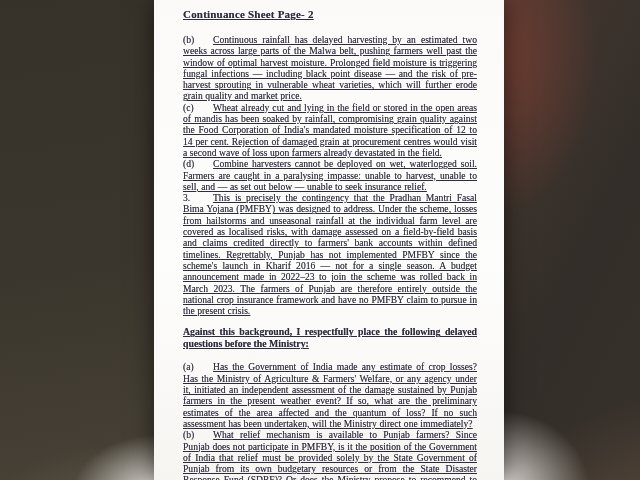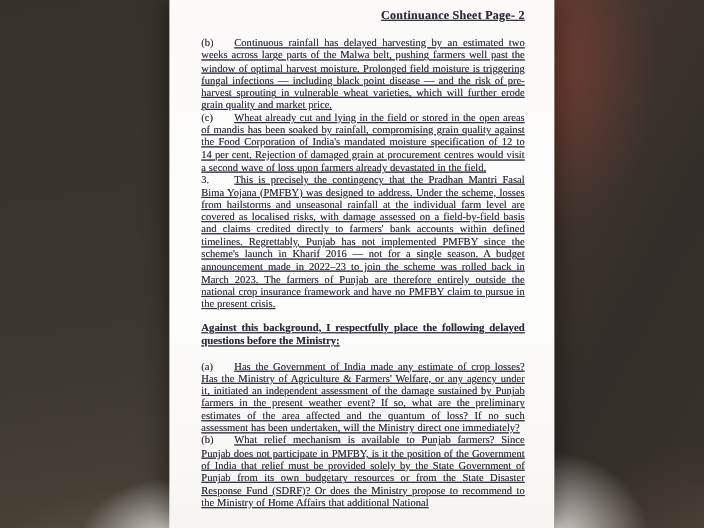--- a/index.html
+++ b/index.html
@@ -41,21 +41,21 @@
     box-shadow: 0 0 22px rgba(0,0,0,0.55);
   }
   .content {
     padding: 8px 27px 0 29px;
     color: #2c2c3c;
     text-shadow: 0 0 0.5px rgba(44,44,70,0.55);
   }
   .title {
     font-size: 11px;
     font-weight: bold;
-    text-align: right;
+    text-align: left;
     text-decoration: underline;
     letter-spacing: 0.2px;
     margin: 0 0 14px 0;
   }
   .para {
     font-size: 9.6px;
     line-height: 11.3px;
     text-align: justify;
     margin: 0;
     word-spacing: 0.2px;
@@ -83,20 +83,21 @@
 
   <div class="page">
     <div class="content">
 
       <h1 class="title">Continuance Sheet Page- 2</h1>
 
       <p class="para"><span class="plabel">(b)</span><span>Continuous rainfall has delayed harvesting by an estimated two weeks across large parts of the Malwa belt, pushing farmers well past the window of optimal harvest moisture. Prolonged field moisture is triggering fungal infections — including black point disease — and the risk of pre-harvest sprouting in vulnerable wheat varieties, which will further erode grain quality and market price.</span></p>
 
       <p class="para"><span class="plabel">(c)</span><span>Wheat already cut and lying in the field or stored in the open areas of mandis has been soaked by rainfall, compromising grain quality against the Food Corporation of India's mandated moisture specification of 12 to 14 per cent. Rejection of damaged grain at procurement centres would visit a second wave of loss upon farmers already devastated in the field.</span></p>
 
+      <p class="para"><span class="plabel">(d)</span><span>Combine harvesters cannot be deployed on wet, waterlogged soil. Farmers are caught in a paralysing impasse: unable to harvest, unable to sell, and — as set out below — unable to seek insurance relief.</span></p>
 
       <p class="para"><span class="plabel">3.</span><span>This is precisely the contingency that the Pradhan Mantri Fasal Bima Yojana (PMFBY) was designed to address. Under the scheme, losses from hailstorms and unseasonal rainfall at the individual farm level are covered as localised risks, with damage assessed on a field-by-field basis and claims credited directly to farmers' bank accounts within defined timelines. Regrettably, Punjab has not implemented PMFBY since the scheme's launch in Kharif 2016 — not for a single season. A budget announcement made in 2022–23 to join the scheme was rolled back in March 2023. The farmers of Punjab are therefore entirely outside the national crop insurance framework and have no PMFBY claim to pursue in the present crisis.</span></p>
 
       <h2 class="heading">Against this background, I respectfully place the following delayed questions before the Ministry:</h2>
 
       <p class="para"><span class="plabel">(a)</span><span>Has the Government of India made any estimate of crop losses? Has the Ministry of Agriculture &amp; Farmers' Welfare, or any agency under it, initiated an independent assessment of the damage sustained by Punjab farmers in the present weather event? If so, what are the preliminary estimates of the area affected and the quantum of loss? If no such assessment has been undertaken, will the Ministry direct one immediately?</span></p>
 
       <p class="para"><span class="plabel">(b)</span><span>What relief mechanism is available to Punjab farmers? Since Punjab does not participate in PMFBY, is it the position of the Government of India that relief must be provided solely by the State Government of Punjab from its own budgetary resources or from the State Disaster Response Fund (SDRF)? Or does the Ministry propose to recommend to the Ministry of Home Affairs that additional National</span></p>
 
     </div>

